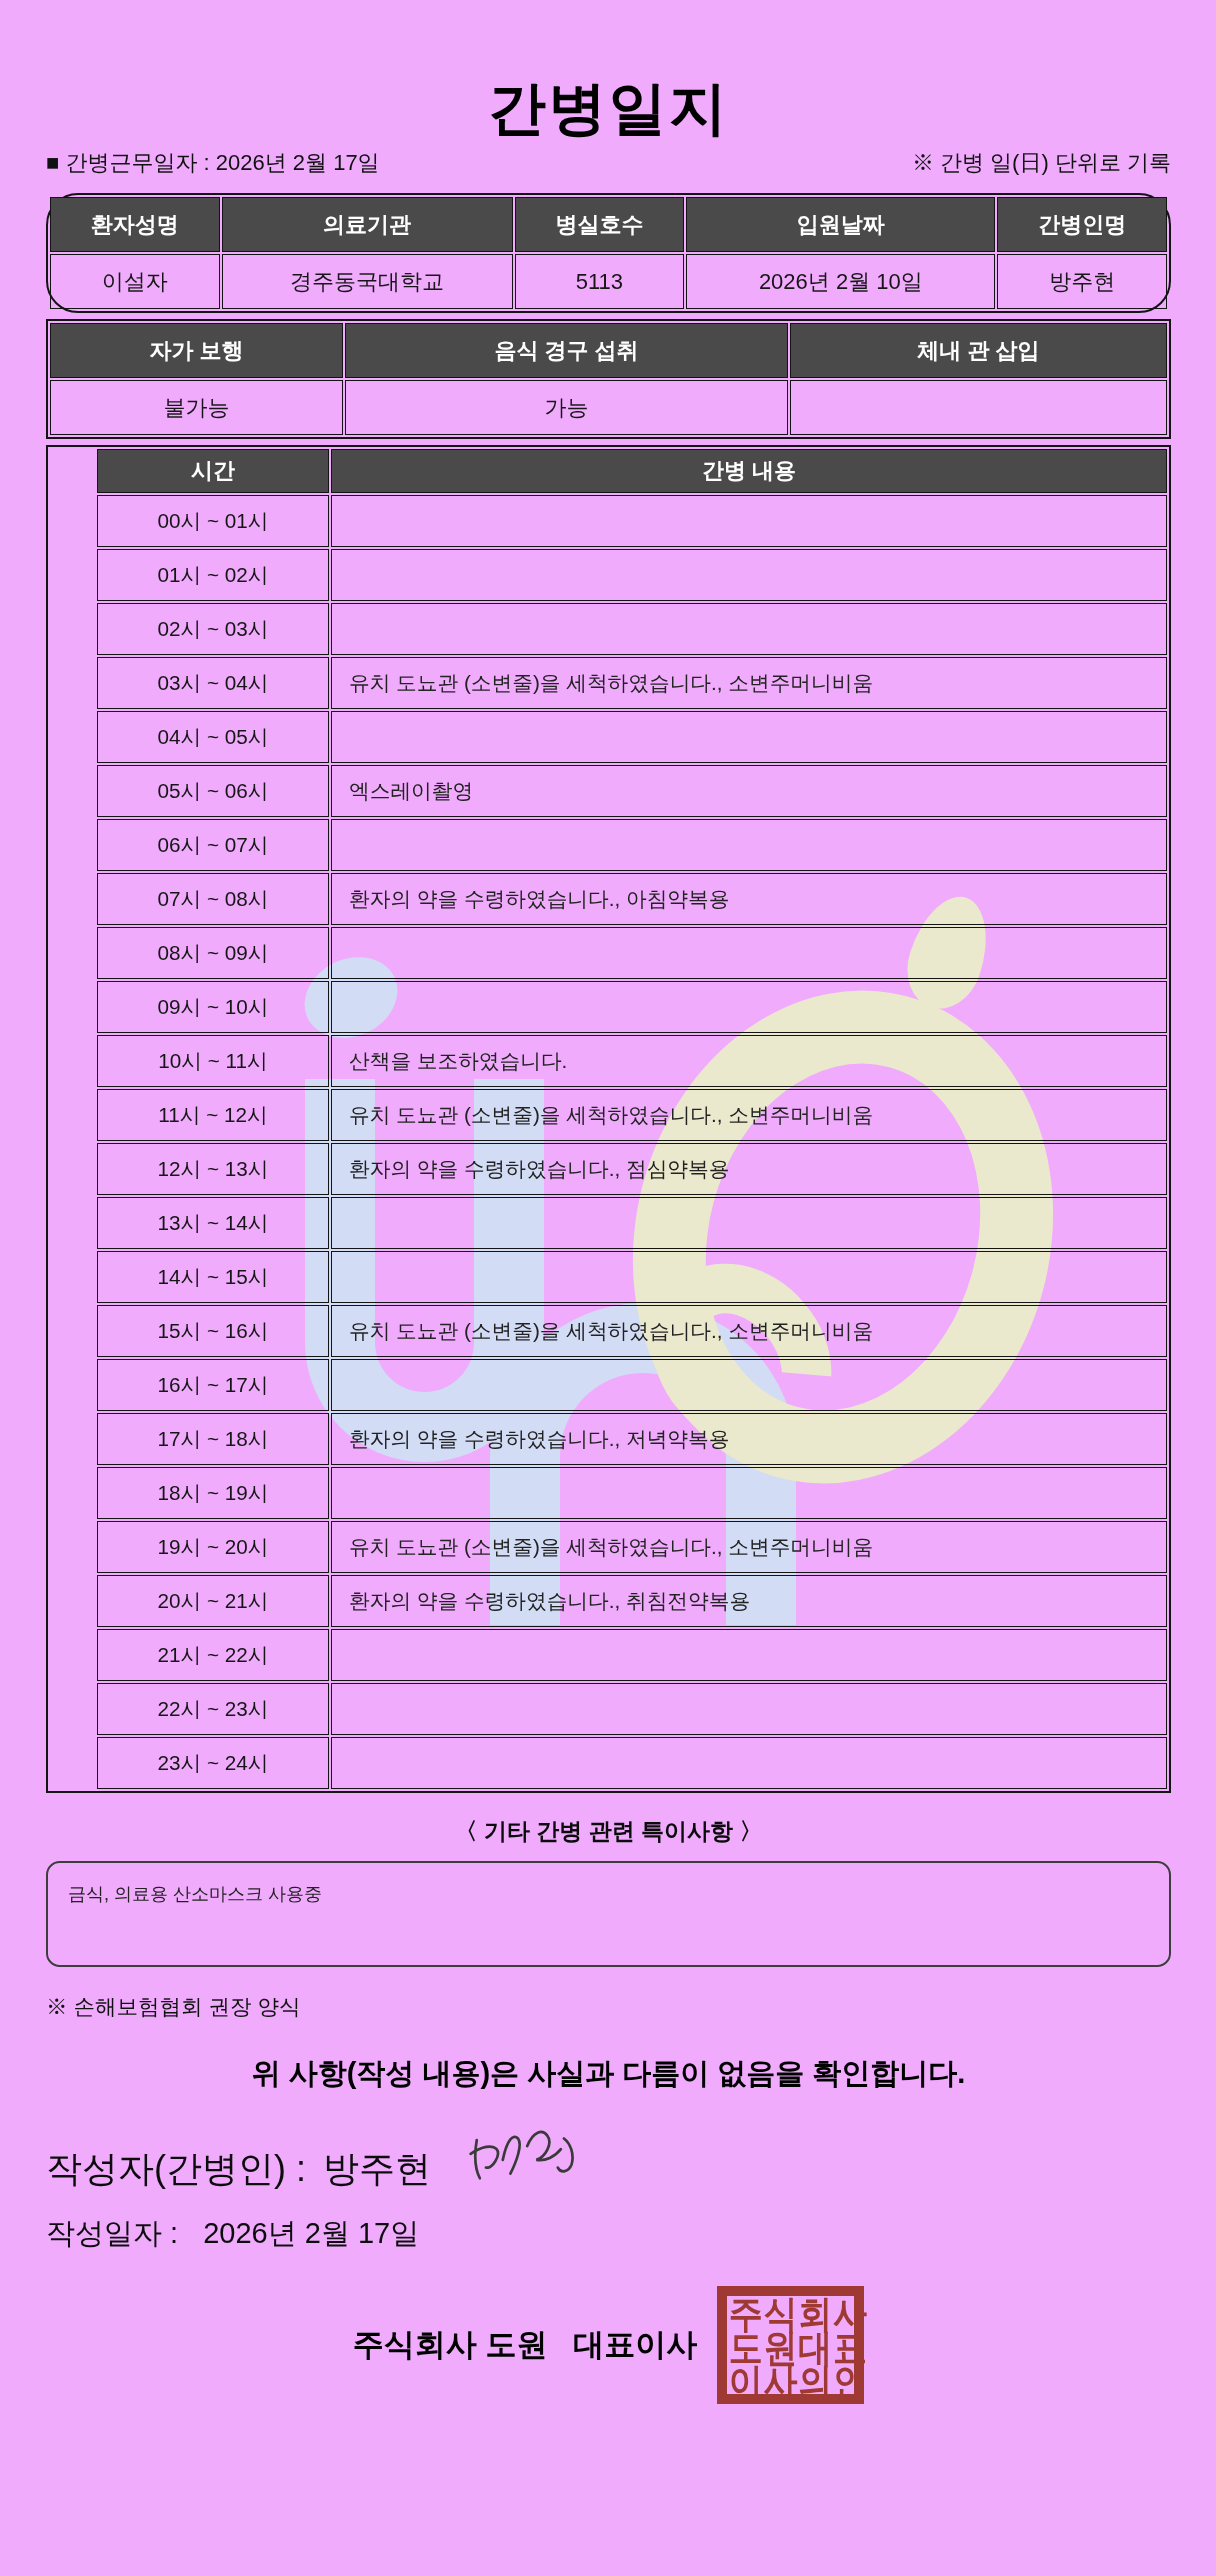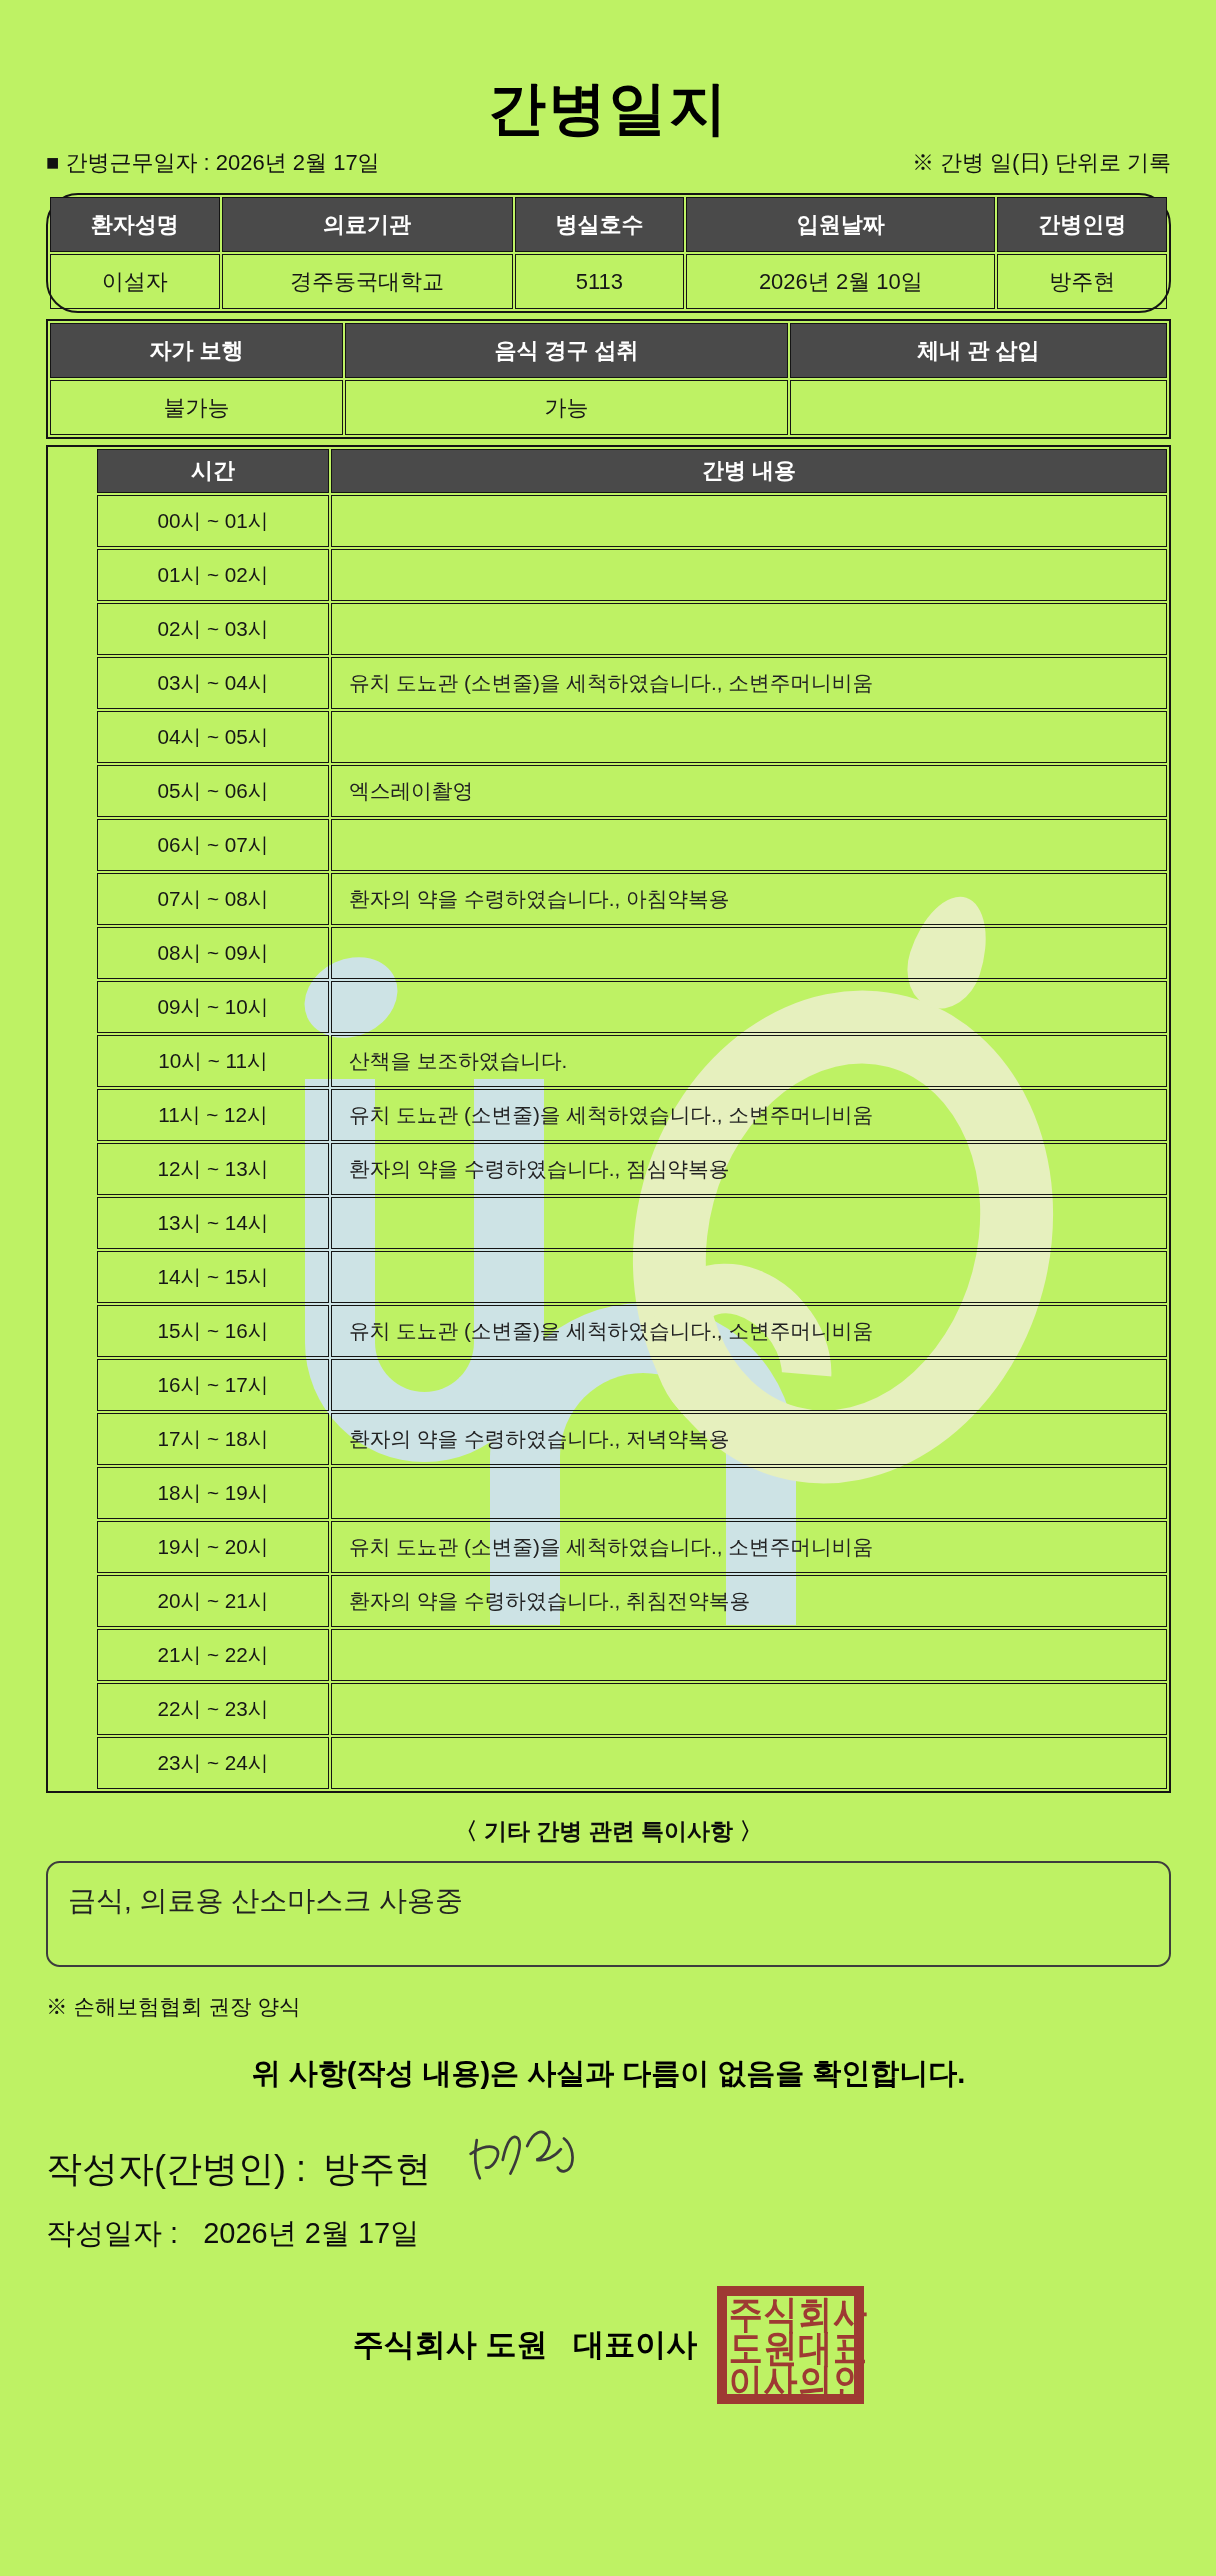--- a/index.html
+++ b/index.html
@@ -1,20 +1,20 @@
 <!DOCTYPE html>
 <html style="font-size:12.3px"><head>
 <meta charset="utf-8">
 <style>
   html,body { margin:0; padding:0; background:#ffffff; }
   .page {
     position: relative;
     width: 1217px;
     height: 2576px;
-    background: #bef264;
+    background: #f0abfc;
     overflow: hidden;
     font-family: "Liberation Sans", sans-serif;
     color: #1b1b1b;
   }
   
   .watermark { position:absolute; inset:0; z-index:0; opacity:.9; }
   .wm { position:absolute; box-sizing:border-box; }
   .wm-blob-blue    { left:303px; top:959px; width:96px; height:77px; background:#cfe2f4; border-radius:50%; transform:rotate(-25deg); }
   .wm-u-blue       { left:305px; top:1079px; width:239px; height:383px;
                      border-left:70px solid #cfe2f4; border-bottom:70px solid #cfe2f4; border-right:70px solid #cfe2f4;
@@ -58,21 +58,21 @@
   .t3 th { height:40px; }
   .t3 td { height:48px; background:transparent; }
   .t3 td.time    { width:228px; text-align:center; font-size:20.7px; color:#161616; }
   .t3 td.detail  { text-align:left; padding-left:17px; font-size:20.7px; color:#222; }
   
   .notes-heading { margin-top:23px; text-align:center; font-size:23px; font-weight:bold; color:#0c0c0c; }
   .notes-box {
     margin-top:13.8px; box-sizing:border-box;
     width:100%; height:106px;
     border:2.3px solid #3d3d3d; border-radius:13.8px;
-    padding:18.4px 20px; font-size:28px; color:#222; background:transparent;
+    padding:18.4px 20px; font-size:18px; color:#222; background:transparent;
   }
   .form-note { margin-top:24.5px; font-size:21.5px; color:#111; }
   .confirmation { margin-top:33px; text-align:center; font-size:29px; font-weight:bold; color:#000; }
   
   .writer-row { margin-top:49px; display:flex; align-items:center; font-size:36px; color:#0d0d0d; }
   .writer-row .value { margin-left:17px; }
   .signature { margin-left:32px; margin-top:-20px; }
   .date-row { margin-top:18.4px; font-size:29px; color:#0d0d0d; }
   .date-row .value { margin-left:17px; }
   .company-row {

